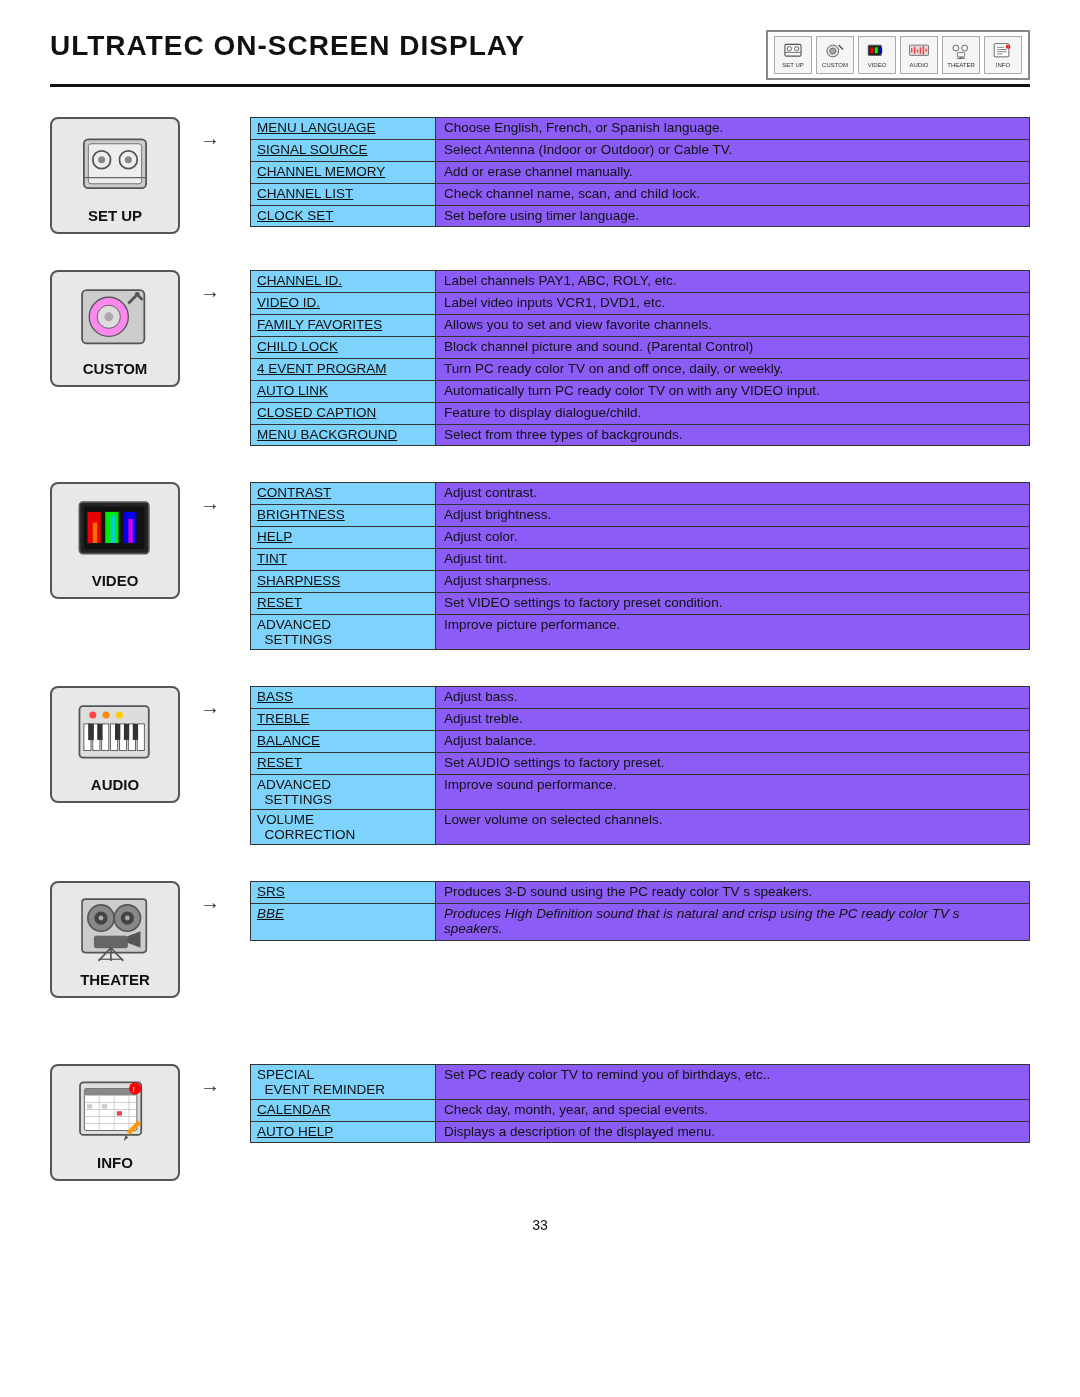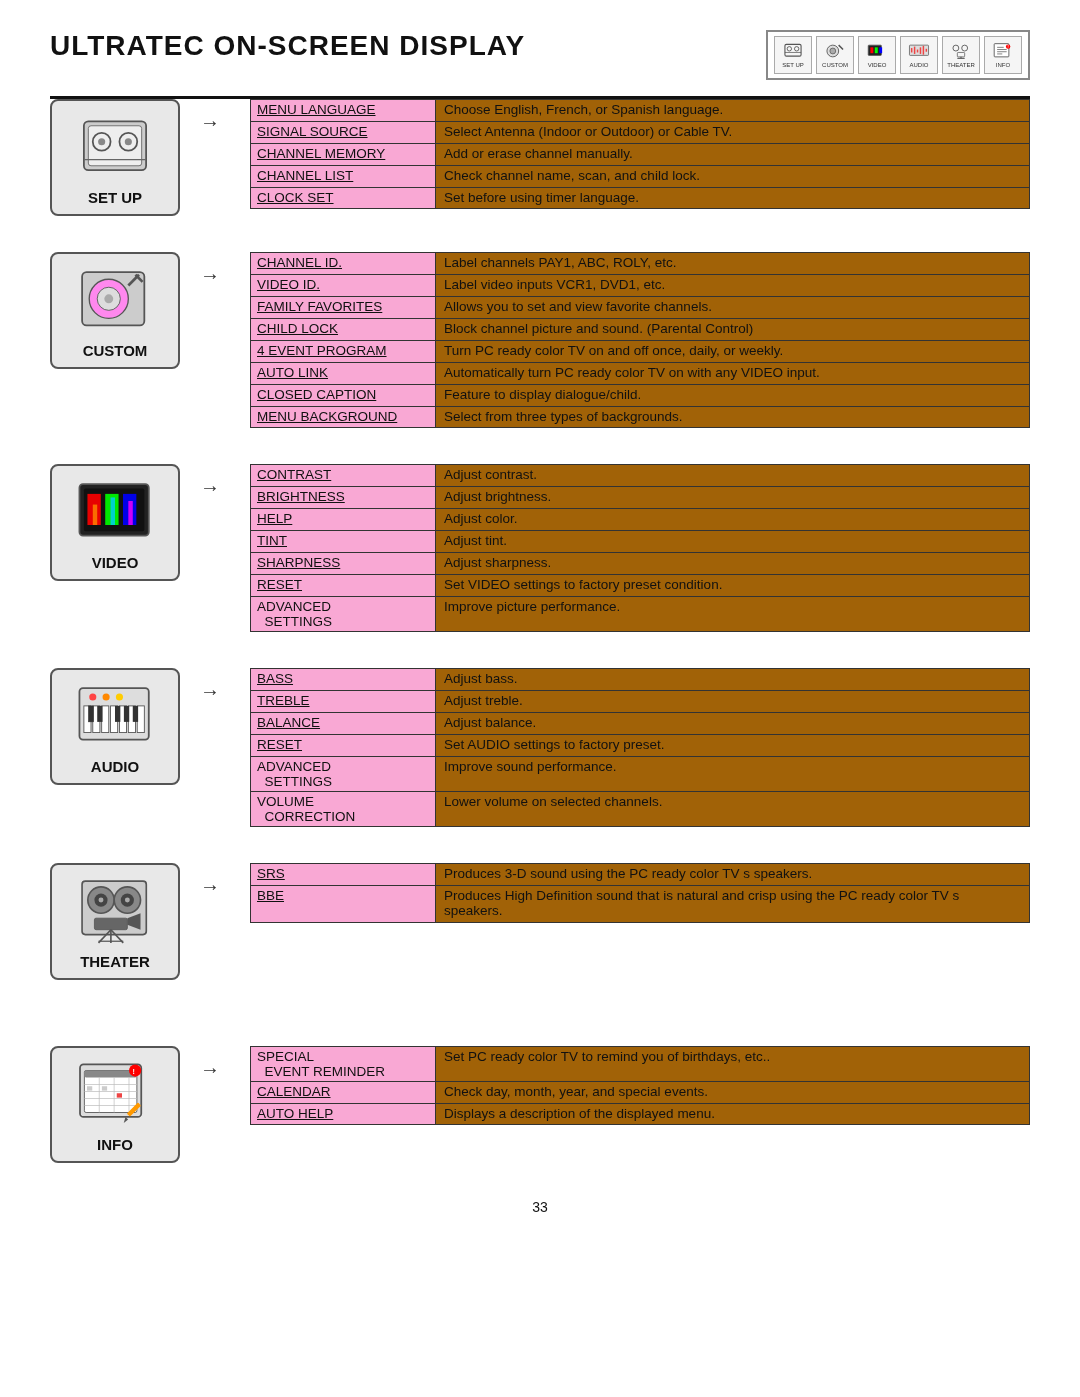--- a/index.html
+++ b/index.html
@@ -10,21 +10,22 @@
       font-family: Arial, sans-serif;
       font-size: 15px;
       color: #111;
       padding: 30px 50px;
     }
     .page-header {
       display: flex;
       justify-content: space-between;
       align-items: flex-start;
       border-bottom: 3px solid #111;
-      padding-bottom: 16px;
+      padding-bottom: 4px;
+      margin-bottom: 30px;
     }
     .page-title {
       font-size: 28px;
       font-weight: bold;
       letter-spacing: 1px;
     }
     .icon-row {
       display: flex;
       align-items: center;
       gap: 4px;
@@ -99,30 +100,30 @@
       border-bottom: 1px solid #333;
     }
     .menu-key {
       width: 185px;
       min-width: 185px;
       border-right: 1px solid #333;
       padding: 2px 6px;
       font-size: 13.5px;
       font-weight: normal;
       text-decoration: underline;
-      background: #f9a8d4;
+      background: #7dd3fc;
     }
     .menu-key.no-underline {
       text-decoration: none;
     }
     .menu-val {
       padding: 2px 8px;
       font-size: 13.5px;
       flex: 1;
-      background: #a16207;
+      background: #8b5cf6;
     }
     .page-num {
       text-align: center;
       margin-top: 32px;
       font-size: 14px;
     }
 
     
   </style>
 </head>
@@ -413,21 +414,21 @@
         <line x1="25" y1="78" x2="55" y2="78" stroke="#555" stroke-width="1.5"></line>
       </svg>
       <span>THEATER</span>
     </div>
     <div class="arrow-connector"></div>
     <div class="menu-table">
       <div class="menu-row">
         <div class="menu-key">SRS</div>
         <div class="menu-val">Produces 3-D sound using the PC ready color TV s speakers.</div>
       </div>
-      <div class="menu-row" style="min-height:38px;">
+      <div class="menu-row" style="min-height:38px;font-style:italic;">
         <div class="menu-key">BBE</div>
         <div class="menu-val">Produces High Definition sound that is natural and crisp using the PC ready color TV s speakers.</div>
       </div>
     </div>
   </div>
 
   <div style="height:30px;"></div>
 
   <div class="section">
     <div class="section-icon">

